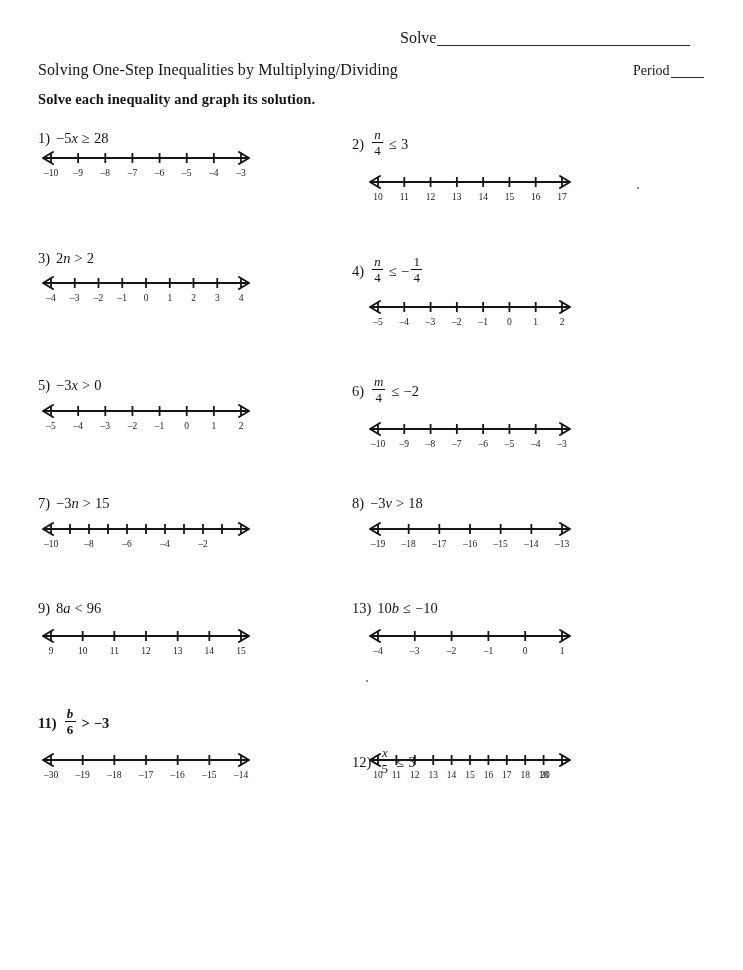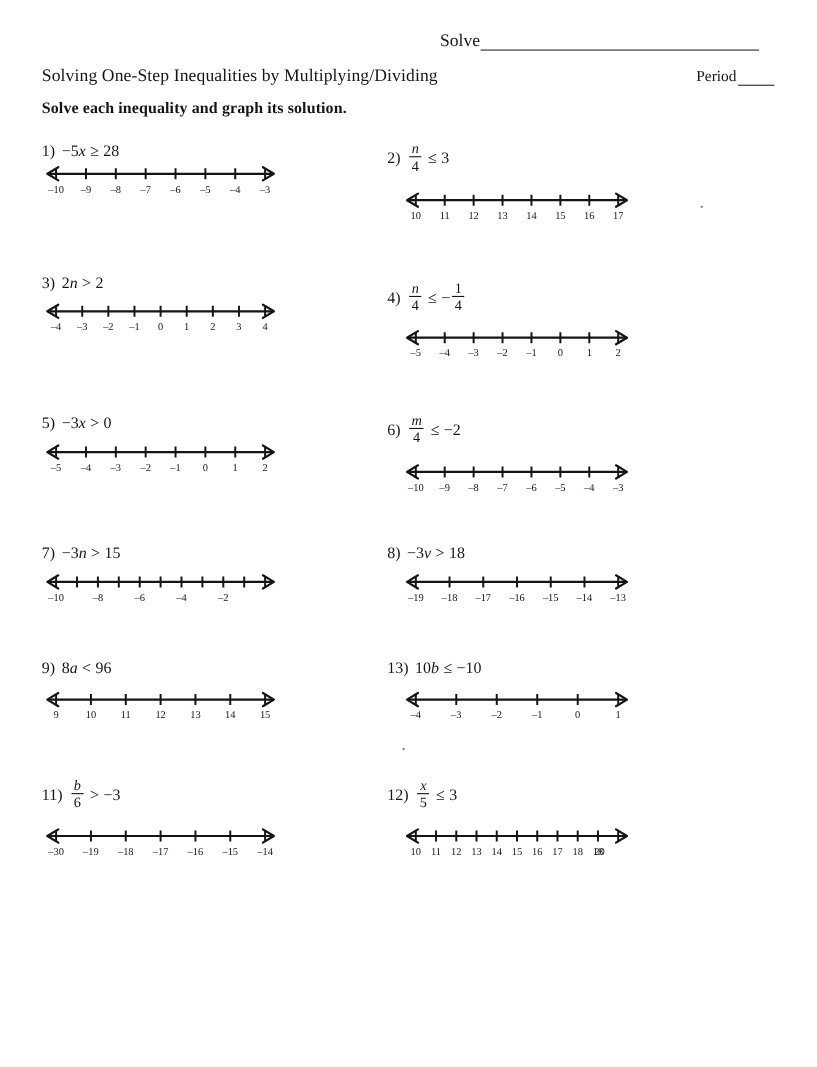--- a/index.html
+++ b/index.html
@@ -537,21 +537,21 @@
       </svg>
       <div class="nl-labels" style="width: 206px;">
         <span class="nl-label" style="left: 11px;">–4</span>
         <span class="nl-label" style="left: 47.8px;">–3</span>
         <span class="nl-label" style="left: 84.6px;">–2</span>
         <span class="nl-label" style="left: 121.4px;">–1</span>
         <span class="nl-label" style="left: 158.2px;">0</span>
         <span class="nl-label" style="left: 195px;">1</span>
       </div>
     </div>
-    <div class="problem" style="left: 38px; top: 708px;">
+    <div class="problem" style="left: 38px; top: 708px; font-weight: bold;">
       <div class="prob-text">
         <span class="prob-num">11)</span>
         <span class="expr">
           <span class="frac">
             <span class="num">b</span>
             <span class="bar"></span>
             <span class="den">6</span>
           </span>
           <span class="op sp-l sp-r">&gt;</span>
           <span class="plain">−3</span>
@@ -574,21 +574,21 @@
       <div class="nl-labels" style="width: 212px;">
         <span class="nl-label" style="left: 11px;">–30</span>
         <span class="nl-label" style="left: 42.6667px;">–19</span>
         <span class="nl-label" style="left: 74.3333px;">–18</span>
         <span class="nl-label" style="left: 106px;">–17</span>
         <span class="nl-label" style="left: 137.667px;">–16</span>
         <span class="nl-label" style="left: 169.333px;">–15</span>
         <span class="nl-label" style="left: 201px;">–14</span>
       </div>
     </div>
-    <div class="problem" style="left: 352px; top: 708px;">
+    <div class="problem" style="left: 352px; top: 747px;">
       <div class="prob-text">
         <span class="prob-num">12)</span>
         <span class="expr">
           <span class="frac">
             <span class="num">x</span>
             <span class="bar"></span>
             <span class="den">5</span>
           </span>
           <span class="op sp-l sp-r">≤</span>
           <span class="plain">3</span>

